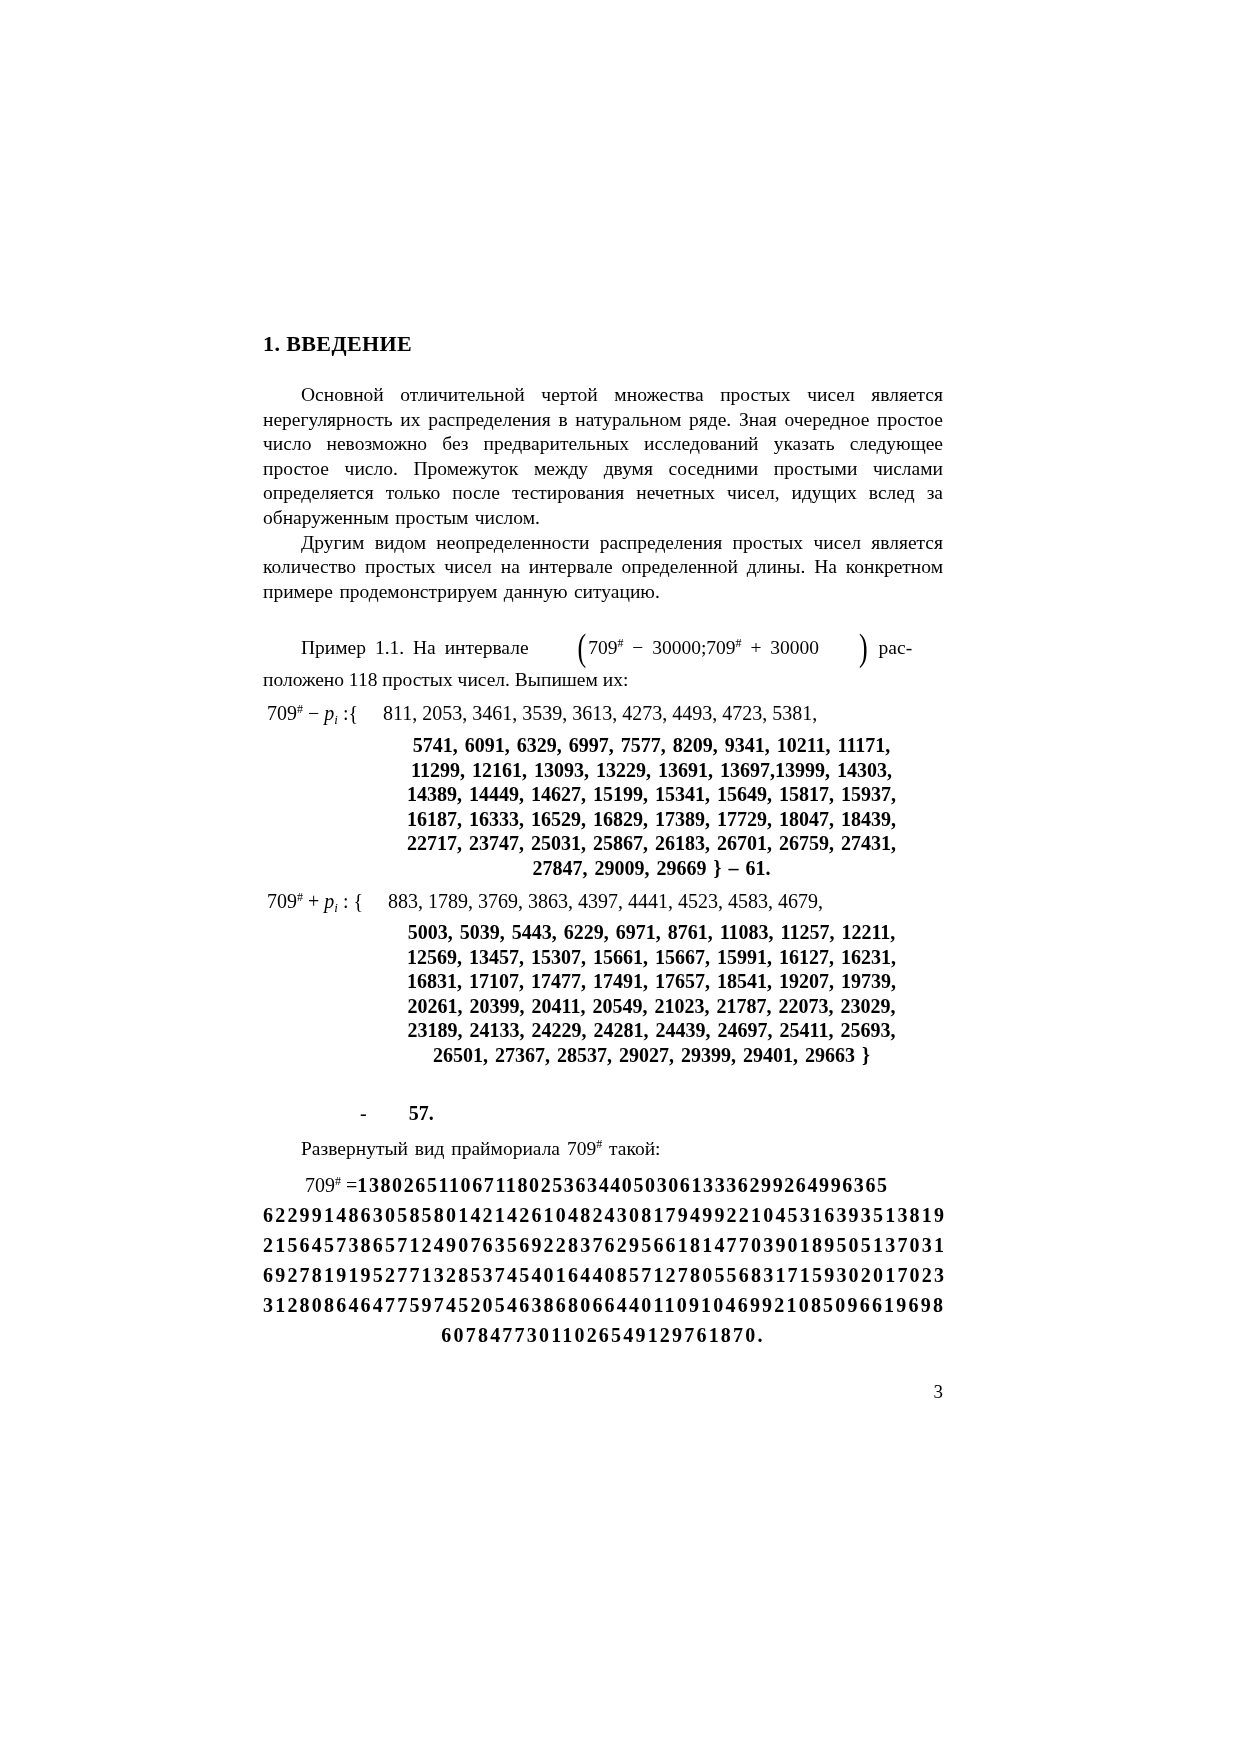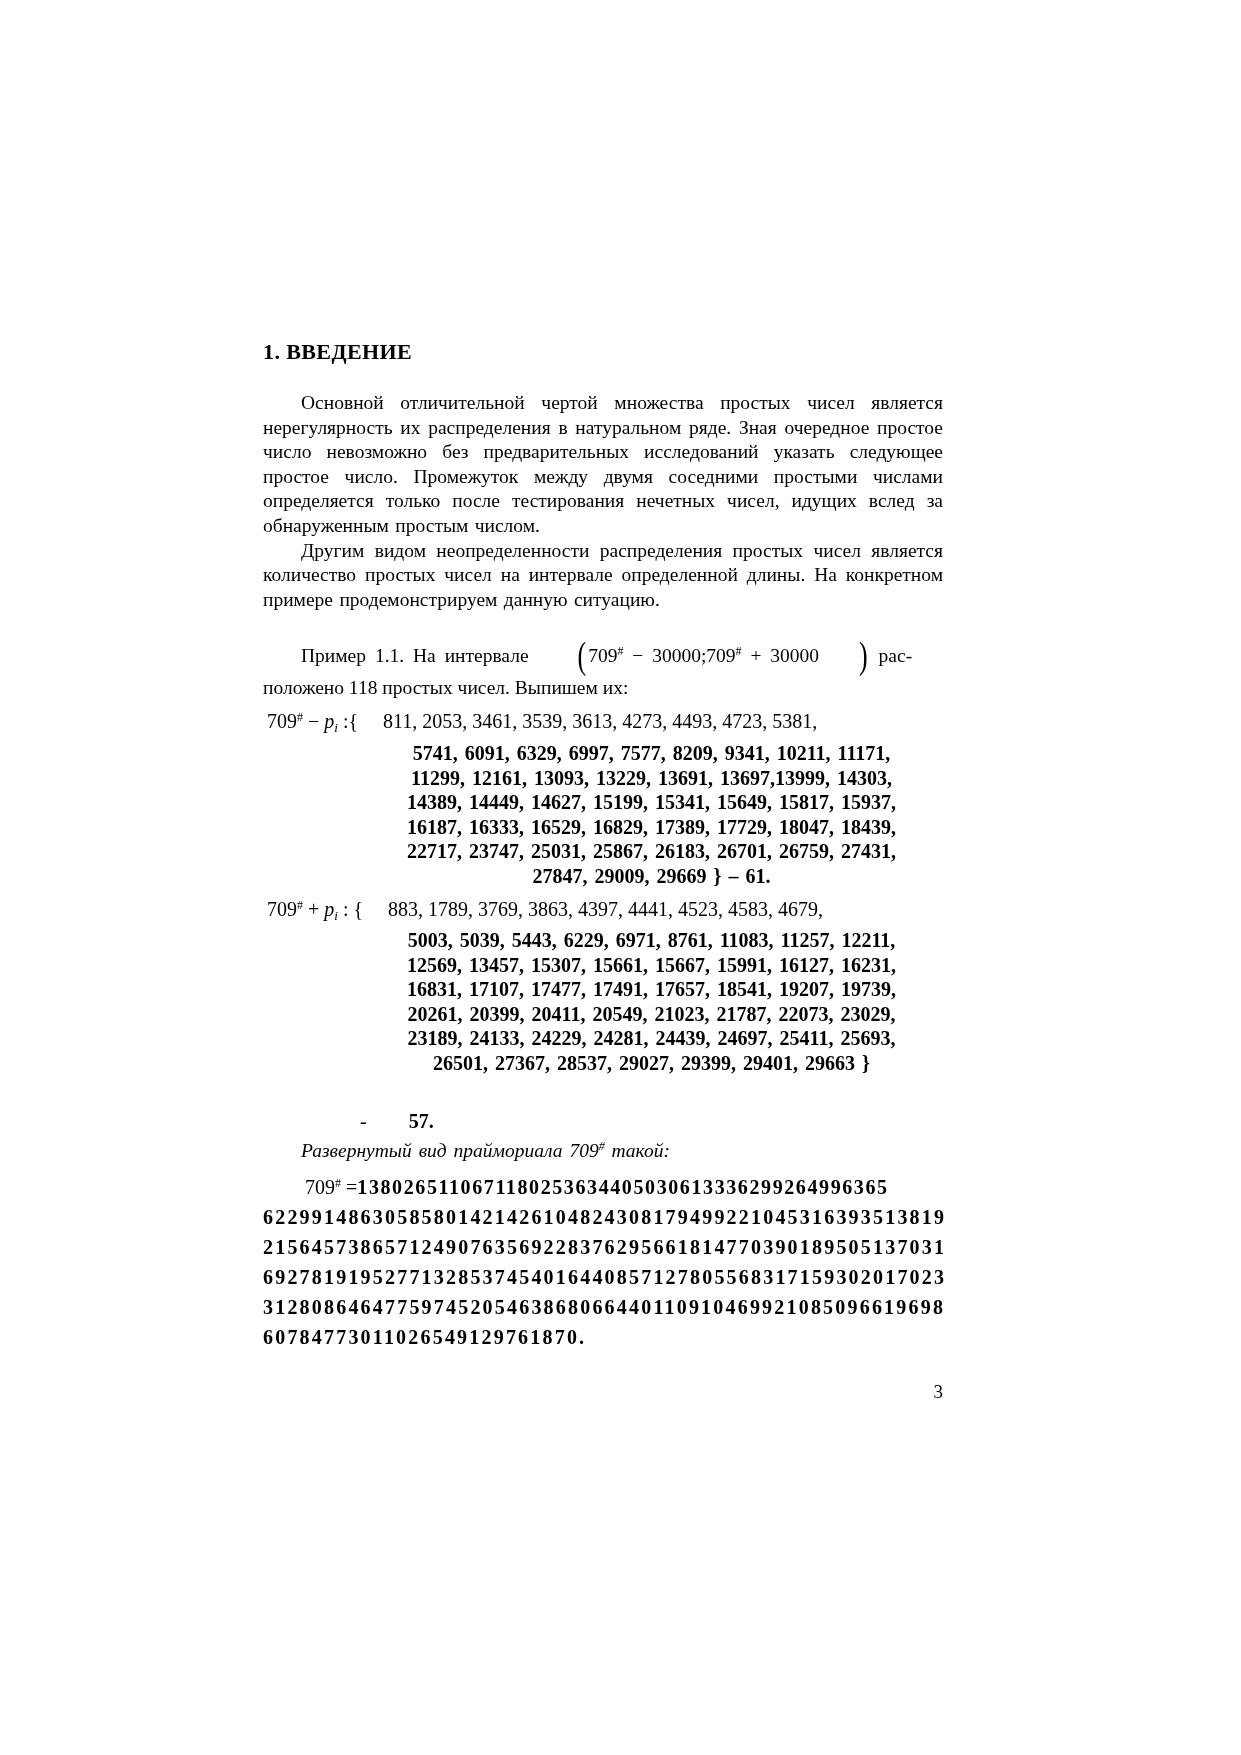--- a/index.html
+++ b/index.html
@@ -6,21 +6,21 @@
   .page {
     position:relative;
     width:1241px; height:1755px;
     background:#ffffff;
     font-family:"Liberation Serif", serif;
     color:#000;
     overflow:hidden;
   }
   .content {
     position:absolute;
-    left:263px; top:339px;
+    left:263px; top:331px;
     width:680px;
   }
   .heading {
     font-size:22px;
     font-weight:bold;
     letter-spacing:0.4px;
     margin:0 0 26px 0;
   }
   .body-par {
     font-size:19.5px;
@@ -85,37 +85,38 @@
     line-height:24.6px;
     margin-left:97px;
     margin-top:33px;
   }
   .count-line .gap { display:inline-block; width:42px; }
   .count-line .cnt { font-weight:bold; }
   .prim-intro {
     font-size:19.5px;
     line-height:26px;
     text-indent:38px;
+    margin-top:6px;
     word-spacing:2px;
-    font-style:italic;
   }
   .prim-eq {
     font-size:20px;
     line-height:30px;
     margin-top:4px;
     margin-left:42px;
     white-space:nowrap;
   }
   .prim-eq .digits { font-weight:bold; letter-spacing:1.6px; }
   .prim-line {
     font-size:20px;
     font-weight:bold;
     line-height:30px;
     letter-spacing:2.2px;
     white-space:nowrap;
+    text-align:center;
   }
   .page-number {
     position:absolute;
     left:263px; top:1381px;
     width:680px;
     text-align:right;
     font-size:19px;
   }
 </style>
 </head>

